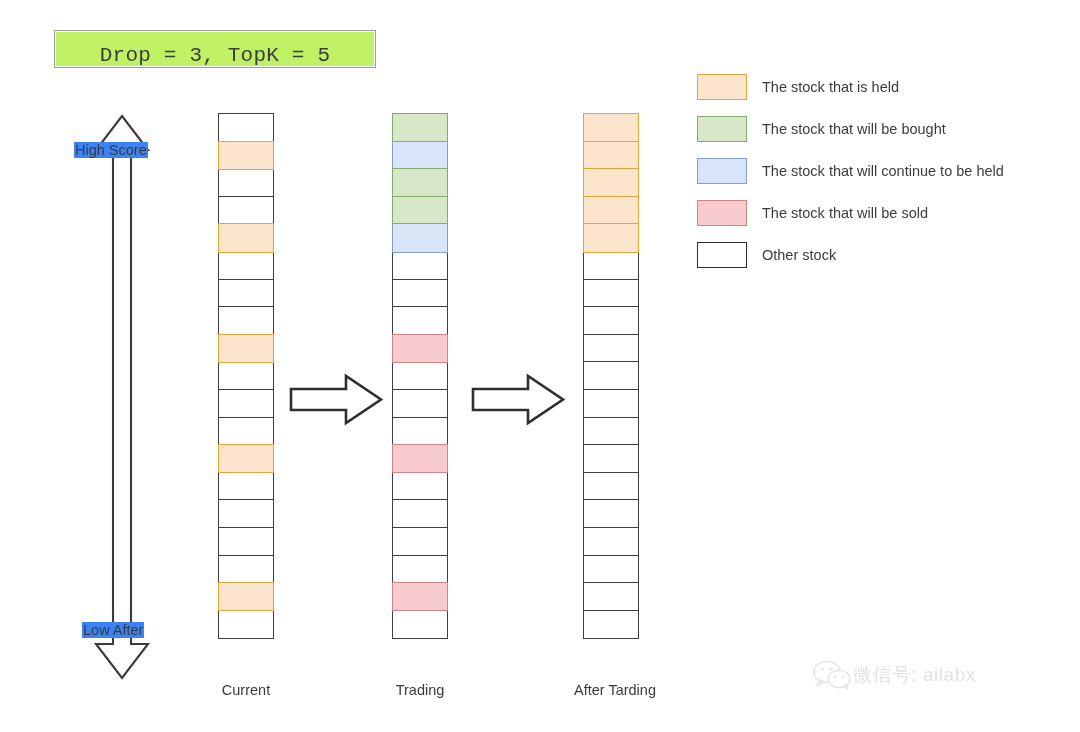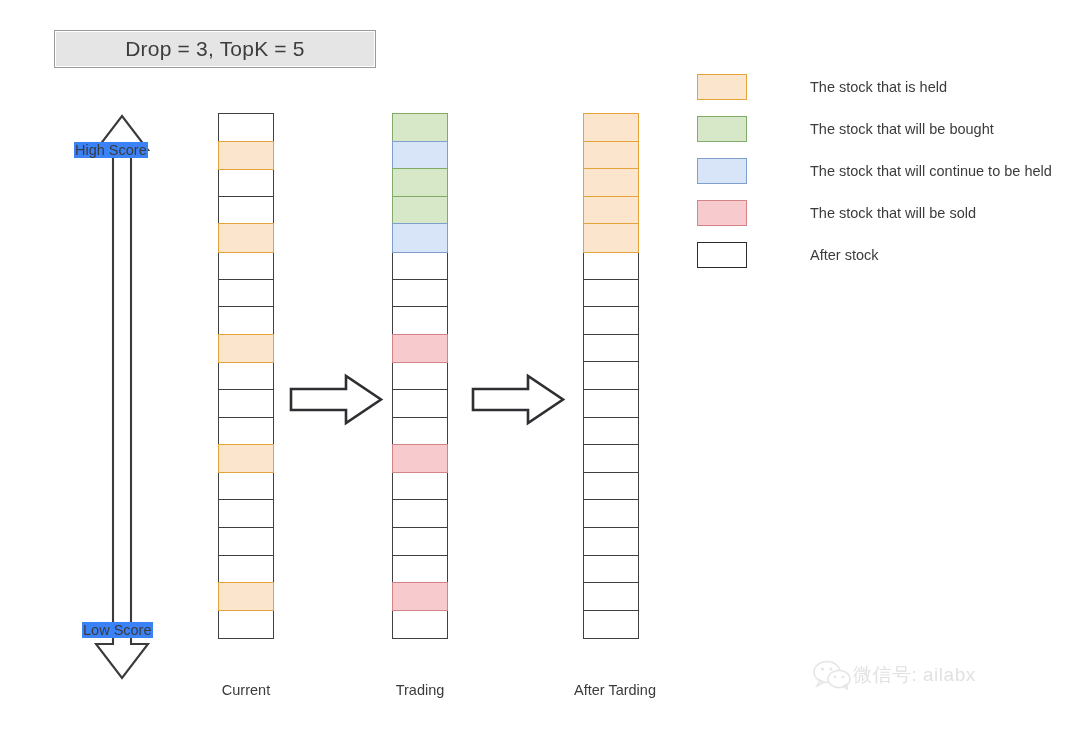--- a/index.html
+++ b/index.html
@@ -16,26 +16,27 @@
     color: #3b3b3b;
   }
 
   
   #title-box {
     position: absolute;
     left: 54px;
     top: 30px;
     width: 320px;
     height: 36px;
-    background: #e5e5e5;
+    background: #bef264;
     border: 1px solid #9a9a9a;
     box-shadow: inset 0 0 0 1px #ffffff;
     display: flex;
-    align-items: center;
+    align-items: flex-end;
     justify-content: center;
+    font-family: Liberation Mono, monospace;
   }
   #title-box .title-text {
     font-size: 21px;
     color: #3d3d3d;
     letter-spacing: 0.2px;
   }
 
   
   #score-axis {
     position: absolute;
@@ -97,21 +98,20 @@
   #legend {
     position: absolute;
     left: 697px;
     top: 66px;
     width: 350px;
   }
   .legend-row {
     display: flex;
     align-items: center;
     height: 42px;
-    gap: 48px;
   }
   .legend-swatch {
     width: 50px;
     height: 26px;
     box-sizing: border-box;
     border: 1.6px solid #3f3f3f;
     background: #ffffff;
     flex: 0 0 auto;
   }
   .legend-swatch.orange { background: #fce5cd; border-color: #e5a33c; }
@@ -149,21 +149,21 @@
   <span class="title-text">Drop = 3, TopK = 5</span>
 </div>
 
 <div id="score-axis">
   <svg width="76" height="570" viewBox="0 0 76 570">
 
     <path d="M 38 4 L 64 38 L 47 38 L 47 532 L 64 532 L 38 566 L 12 532 L 29 532 L 29 38 L 12 38 Z" fill="#ffffff" stroke="#3b3b3b" stroke-width="2.1" stroke-linejoin="miter"></path>
   </svg>
 </div>
 <div class="axis-label" id="label-high">High Score</div>
-<div class="axis-label" id="label-low">Low Score</div>
+<div class="axis-label" id="label-low">Low After</div>
 
 <div class="column" id="column-current" style="left:218px; top:113px;">
     <div class="cell white" style="z-index: 1; position: relative;"></div>
     <div class="cell orange" style="z-index: 2; position: relative;"></div>
     <div class="cell white" style="z-index: 1; position: relative;"></div>
     <div class="cell white" style="z-index: 1; position: relative;"></div>
     <div class="cell orange" style="z-index: 2; position: relative;"></div>
     <div class="cell white" style="z-index: 1; position: relative;"></div>
     <div class="cell white" style="z-index: 1; position: relative;"></div>
     <div class="cell white" style="z-index: 1; position: relative;"></div>
@@ -249,21 +249,21 @@
     <div class="legend-row">
       <div class="legend-swatch blue"></div>
       <span class="legend-text">The stock that will continue to be held</span>
     </div>
     <div class="legend-row">
       <div class="legend-swatch red"></div>
       <span class="legend-text">The stock that will be sold</span>
     </div>
     <div class="legend-row">
       <div class="legend-swatch white"></div>
-      <span class="legend-text">After stock</span>
+      <span class="legend-text">Other stock</span>
     </div>
   </div>
 
 <div id="watermark">
   <svg width="40" height="30" viewBox="0 0 40 30">
     <ellipse cx="15" cy="12" rx="13" ry="10.5" fill="none" stroke="#d8d8d8" stroke-width="1.6"></ellipse>
     <path d="M 8 20 L 5 26 L 11.5 22.5 Z" fill="none" stroke="#d8d8d8" stroke-width="1.6"></path>
     <circle cx="10.5" cy="9" r="1.6" fill="#d8d8d8"></circle>
     <circle cx="19" cy="9" r="1.6" fill="#d8d8d8"></circle>
     <ellipse cx="27" cy="19" rx="11" ry="8.6" fill="#ffffff" stroke="#d8d8d8" stroke-width="1.6"></ellipse>

